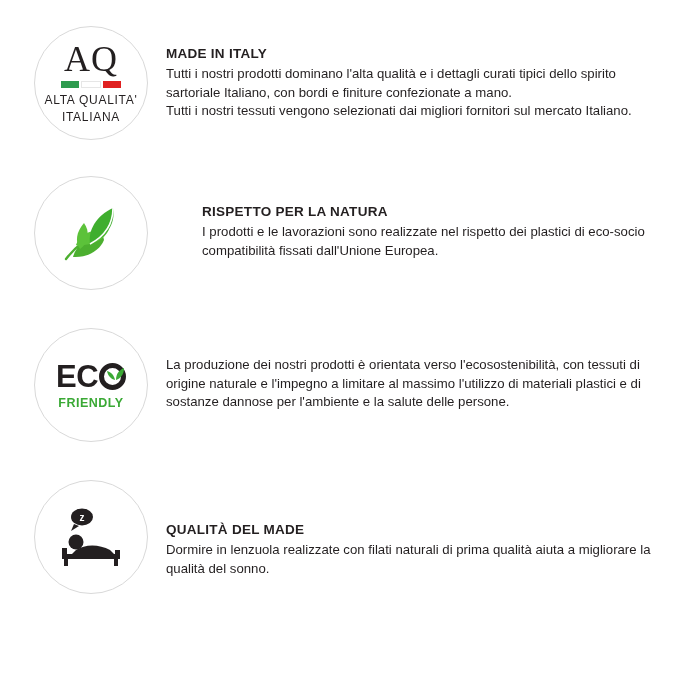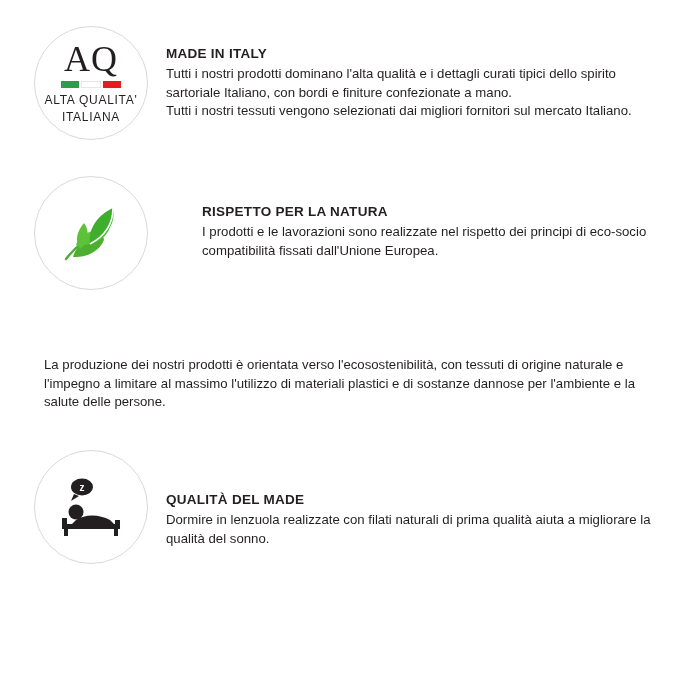--- a/index.html
+++ b/index.html
@@ -184,26 +184,43 @@
         <path d="M46 29 C 30 33, 20 44, 17 55 C 32 56, 44 48, 48 38 Z" fill="#4caf2f"></path>
         <path d="M50 30 C 36 27, 24 31, 19 41 C 34 44, 48 40, 54 30 Z" fill="#5cc23a" transform="rotate(-8 36 36)"></path>
         <path d="M57 6 C 40 14, 32 28, 34 42 C 50 36, 60 22, 57 6 Z" fill="#3fae2e"></path>
         <path d="M57 6 C 57 22, 49 34, 34 42" fill="none" stroke="#ffffff" stroke-width="1.6"></path>
         <path d="M28 21 C 20 30, 19 40, 24 47 C 33 41, 34 29, 28 21 Z" fill="#5cc23a"></path>
       </svg>
     </div>
     <div class="feature-text">
       <h3 class="feature-title">RISPETTO PER LA NATURA</h3>
       <div class="feature-body">
-        <p>I prodotti e le lavorazioni sono realizzate nel rispetto dei principi di eco-socio compatibilità fissati dall'Unione Europea.</p>
+        <p>I prodotti e le lavorazioni sono realizzate nel rispetto dei plastici di eco-socio compatibilità fissati dall'Unione Europea.</p>
       </div>
     </div>
   </div>
 
   <div class="feature row-3">
+    <div class="badge">
+      <div class="eco-wrap">
+        <div class="eco-top">
+          <span>EC</span>
+          <span class="eco-o">
+            <span class="ring"></span>
+            <span class="sprout">
+              <svg width="20" height="14" viewBox="0 0 20 14" aria-hidden="true">
+                <path d="M10 13 C 10 7, 13 3, 18 1 C 18 7, 15 11, 10 13 Z" fill="#3aa935"></path>
+                <path d="M9 13 C 8 8, 5 5, 1 4 C 2 9, 5 12, 9 13 Z" fill="#3aa935"></path>
+              </svg>
+            </span>
+          </span>
+        </div>
+        <div class="eco-bottom">FRIENDLY</div>
+      </div>
+    </div>
     <div class="feature-text">
       <div class="feature-body">
         <p>La produzione dei nostri prodotti è orientata verso l'ecosostenibilità, con tessuti di origine naturale e l'impegno a limitare al massimo l'utilizzo di materiali plastici e di sostanze dannose per l'ambiente e la salute delle persone.</p>
       </div>
     </div>
   </div>
 
   <div class="feature row-4">
     <div class="badge">
       <svg class="sleep-svg" width="78" height="62" viewBox="0 0 78 62" aria-hidden="true">

